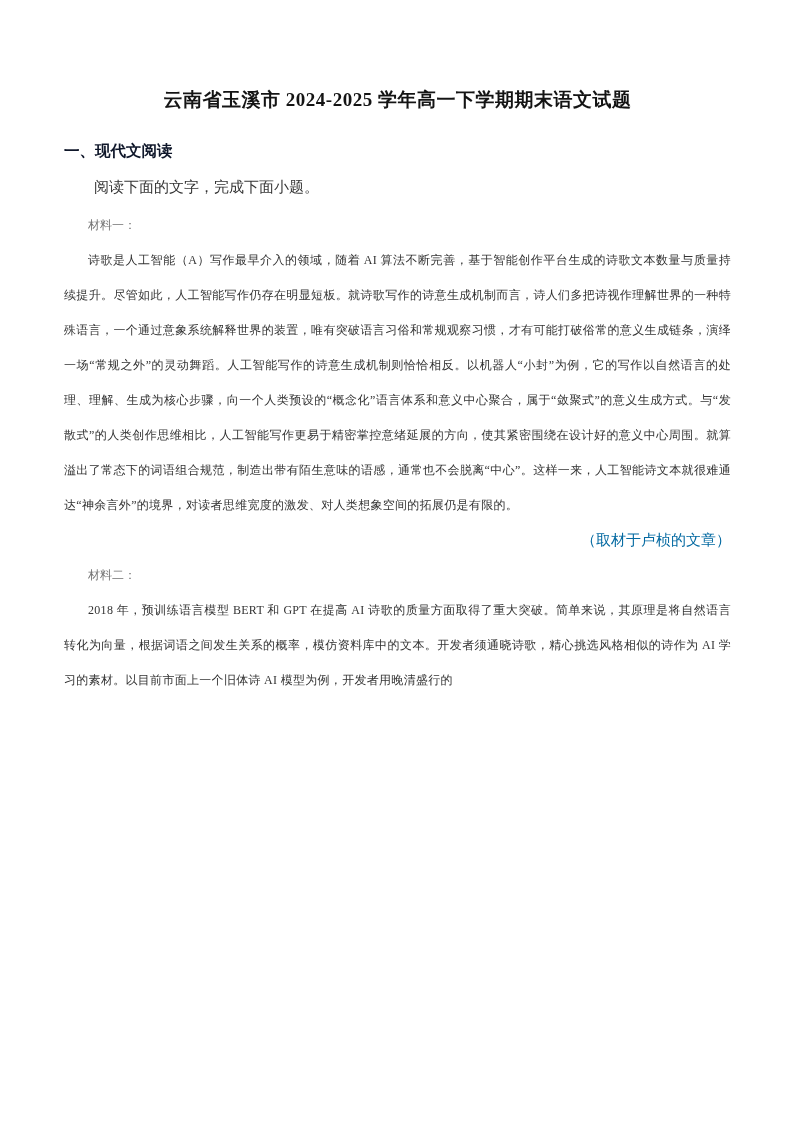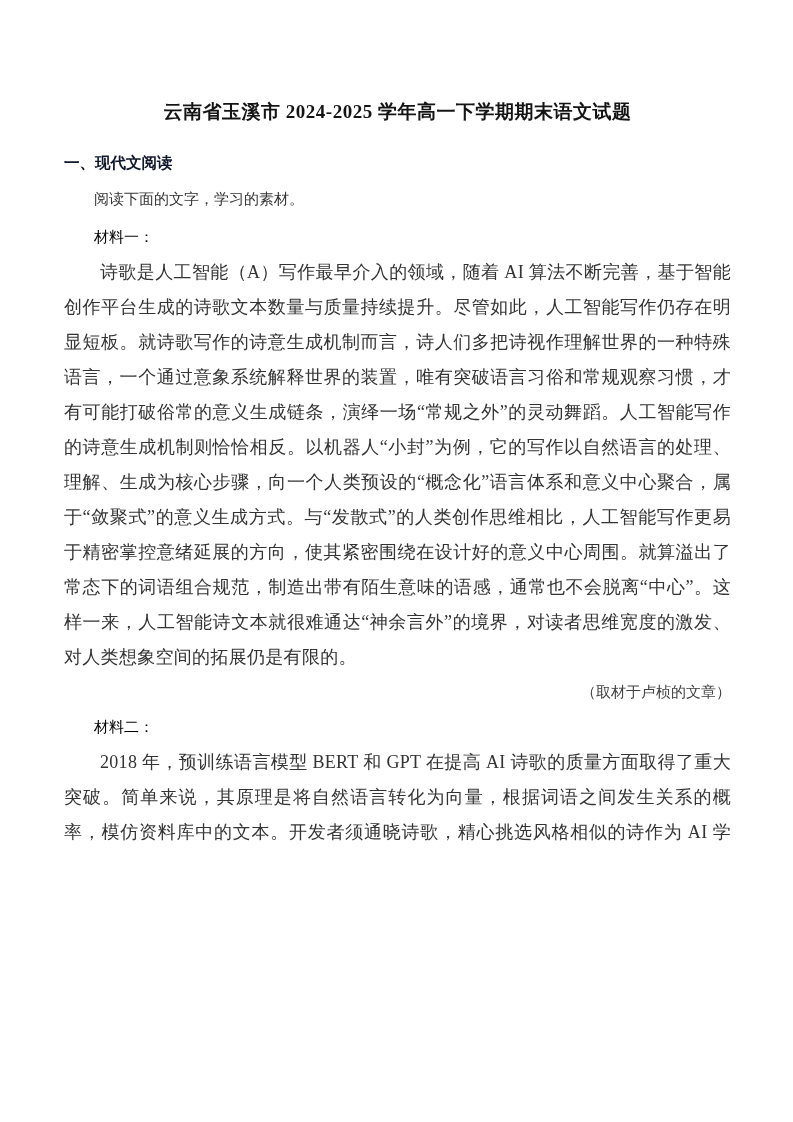--- a/index.html
+++ b/index.html
@@ -4,21 +4,21 @@
 <style>
   html, body {
     margin: 0;
     padding: 0;
     background: #ffffff;
   }
   .page {
     position: relative;
     width: 793px;
     height: 834px;
-    margin: 12px auto;
+    margin: 0 auto;
     background: #ffffff;
     box-sizing: border-box;
     padding: 86px 62px 0 64px;
     overflow: hidden;
     font-family: "Liberation Serif", "DejaVu Serif", serif;
     color: #2b2b2b;
     border-radius: 23px;
   }
   .doc-title {
     font-size: 19px;
@@ -38,54 +38,54 @@
     line-height: 26px;
   }
   .instruction {
     font-size: 15px;
     margin: 0 0 6px 0;
     text-indent: 2em;
     line-height: 30px;
     color: #333333;
   }
   .material-label {
-    font-size: 15px;
+    font-size: 12px;
     margin: 0;
     text-indent: 2em;
     line-height: 35px;
-    color: #000000;
+    color: #737373;
   }
   .body-para {
-    font-size: 18px;
+    font-size: 12px;
     margin: 0;
     text-indent: 2em;
     text-align: justify;
     text-justify: inter-ideograph;
     line-height: 35px;
     color: #333333;
     letter-spacing: 0.3px;
   }
   .attribution {
     font-size: 15px;
     margin: 0;
     text-align: right;
     line-height: 35px;
-    color: #404040;
+    color: #0369a1;
   }
 </style>
 </head>
 <body>
 
 <div class="page">
 
   <h1 class="doc-title">云南省玉溪市 2024-2025 学年高一下学期期末语文试题</h1>
 
   <h2 class="section-heading">一、现代文阅读</h2>
 
-  <p class="instruction">阅读下面的文字，学习的素材。</p>
+  <p class="instruction">阅读下面的文字，完成下面小题。</p>
 
   <p class="material-label">材料一：</p>
 
   <p class="body-para">诗歌是人工智能（A）写作最早介入的领域，随着 AI 算法不断完善，基于智能创作平台生成的诗歌文本数量与质量持续提升。尽管如此，人工智能写作仍存在明显短板。就诗歌写作的诗意生成机制而言，诗人们多把诗视作理解世界的一种特殊语言，一个通过意象系统解释世界的装置，唯有突破语言习俗和常规观察习惯，才有可能打破俗常的意义生成链条，演绎一场“常规之外”的灵动舞蹈。人工智能写作的诗意生成机制则恰恰相反。以机器人“小封”为例，它的写作以自然语言的处理、理解、生成为核心步骤，向一个人类预设的“概念化”语言体系和意义中心聚合，属于“敛聚式”的意义生成方式。与“发散式”的人类创作思维相比，人工智能写作更易于精密掌控意绪延展的方向，使其紧密围绕在设计好的意义中心周围。就算溢出了常态下的词语组合规范，制造出带有陌生意味的语感，通常也不会脱离“中心”。这样一来，人工智能诗文本就很难通达“神余言外”的境界，对读者思维宽度的激发、对人类想象空间的拓展仍是有限的。</p>
 
 
   <p class="attribution">（取材于卢桢的文章）</p>
 
   <p class="material-label">材料二：</p>
 

